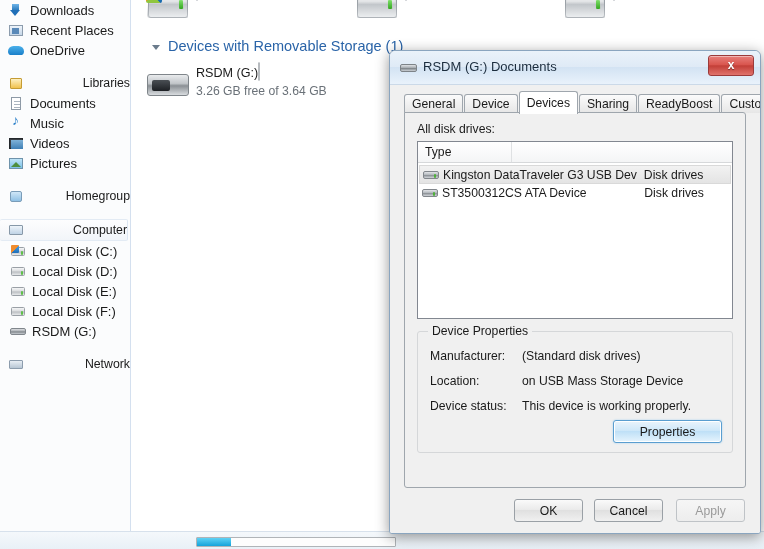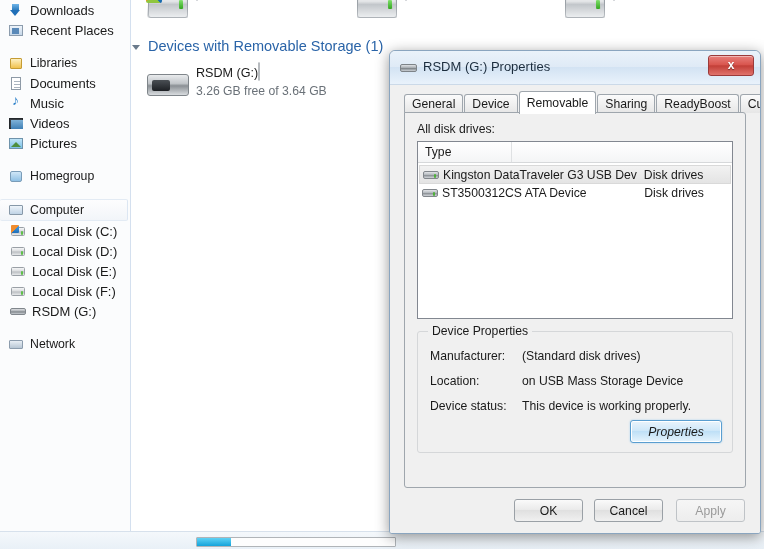--- a/index.html
+++ b/index.html
@@ -35,21 +35,21 @@
     display:inline-block; position:relative;
   }
   .nav-item.selected {
     background:linear-gradient(to bottom,#fdfdfe 0%, #f2f5f9 100%);
     border-top:1px solid #e3ebf4;
     border-bottom:1px solid #e3ebf4;
     border-right:1px solid #dce6f2;
     height:22px; margin-right:2px; border-radius:2px;
   }
   .nav-gap { height:13px; }
-  .nav-header { font-size:12.3px; }
+  .nav-header { font-size:12.3px;justify-content:space-between; }
 
   
   .glyph-drive {
     position:absolute; left:1px; top:4px; width:14px; height:9px;
     background:linear-gradient(to bottom,#f4f5f6 0%,#d9dbdd 48%,#b9bcc0 52%,#e7e9eb 100%);
     border:1px solid #9aa0a6; border-radius:1.5px;
   }
   .glyph-drive:after {
     content:''; position:absolute; right:1.5px; top:2.5px;
     width:2px; height:4px; background:#5fbf4a; border-radius:1px;
@@ -111,21 +111,21 @@
     background:linear-gradient(#fdf0c2,#f0c24e); border:1px solid #c59c34; border-radius:1px;
   }
 
   
   .content {
     position:absolute; left:132px; top:0; right:0; height:531px;
     background:#ffffff; overflow:hidden;
   }
   .group-header {
     display:flex; align-items:center;
-    height:24px; padding-left:0;
+    height:24px; padding-left:20px;
     font-size:14.5px; color:#2a64a8; font-weight:400;
     white-space:nowrap;
   }
   .group-header .tri {
     width:0;height:0;border-left:4px solid transparent;border-right:4px solid transparent;
     border-top:5px solid #6b7b8c; margin-right:8px; margin-top:2px;
   }
 
   .tiles-row { display:flex; align-items:flex-start; padding-left:6px; }
   .tile {
@@ -313,21 +313,21 @@
     border:1px solid #9aa0a6; border-radius:3px;
     cursor:pointer; white-space:nowrap;
   }
   .btn:disabled, .btn.disabled { color:#9a9a9a; border-color:#bfc3c7;
     background:linear-gradient(to bottom,#f6f6f6,#ededed); }
   .btn.focus {
     background:linear-gradient(to bottom,#eaf4fc 0%,#cfe8f9 45%,#bfe0f7 50%,#e6f4fd 100%);
     border-color:#5a9ed0;
     box-shadow:0 0 0 1px #ffffff inset, 0 0 2px #9fcdee;
   }
-  .btn-props { position:absolute; right:10px; bottom:9px; width:92px;font-style:italic; }
+  .btn-props { position:absolute; right:10px; bottom:9px; width:109px; }
 
   .footer { position:absolute; left:0; right:0; bottom:10px; height:24px; }
   .footer .btn { position:absolute; width:69px; }
   .btn-ok { right:177px; }
   .btn-cancel { right:97px; }
   .btn-apply { right:15px; }
 </style>
 </head>
 <body>
 
@@ -345,20 +345,26 @@
         <span>Downloads</span>
       </div>
 
       <div class="nav-item">
         <span class="nicon">
             <i class="glyph-recent"></i>
           </span>
         <span>Recent Places</span>
       </div>
 
+      <div class="nav-item">
+        <span class="nicon">
+            <i class="glyph-onedrive"></i>
+          </span>
+        <span>OneDrive</span>
+      </div>
 
       <div class="nav-gap"></div>
 
       <div class="nav-item nav-header">
         <span class="nicon">
             <i class="glyph-libfolder"></i>
           </span>
         <span>Libraries</span>
       </div>
       <div class="nav-item">
@@ -506,37 +512,37 @@
       </div>
     </div>
   </div>
 
   <div class="dialog">
 
     <div class="dlg-glass">
       <span class="dlg-icon">
           <i></i>
         </span>
-      <span class="dlg-title">RSDM (G:) Properties</span>
+      <span class="dlg-title">RSDM (G:) Documents</span>
       <div class="dlg-close">
         <span>x</span>
       </div>
     </div>
 
     <div class="dlg-body">
 
       <div class="tabstrip">
         <div class="tab">
             <span>General</span>
           </div>
         <div class="tab">
             <span>Device</span>
           </div>
         <div class="tab active">
-            <span>Removable</span>
+            <span>Devices</span>
           </div>
         <div class="tab">
             <span>Sharing</span>
           </div>
         <div class="tab">
             <span>ReadyBoost</span>
           </div>
         <div class="tab">
             <span>Customize</span>
           </div>

